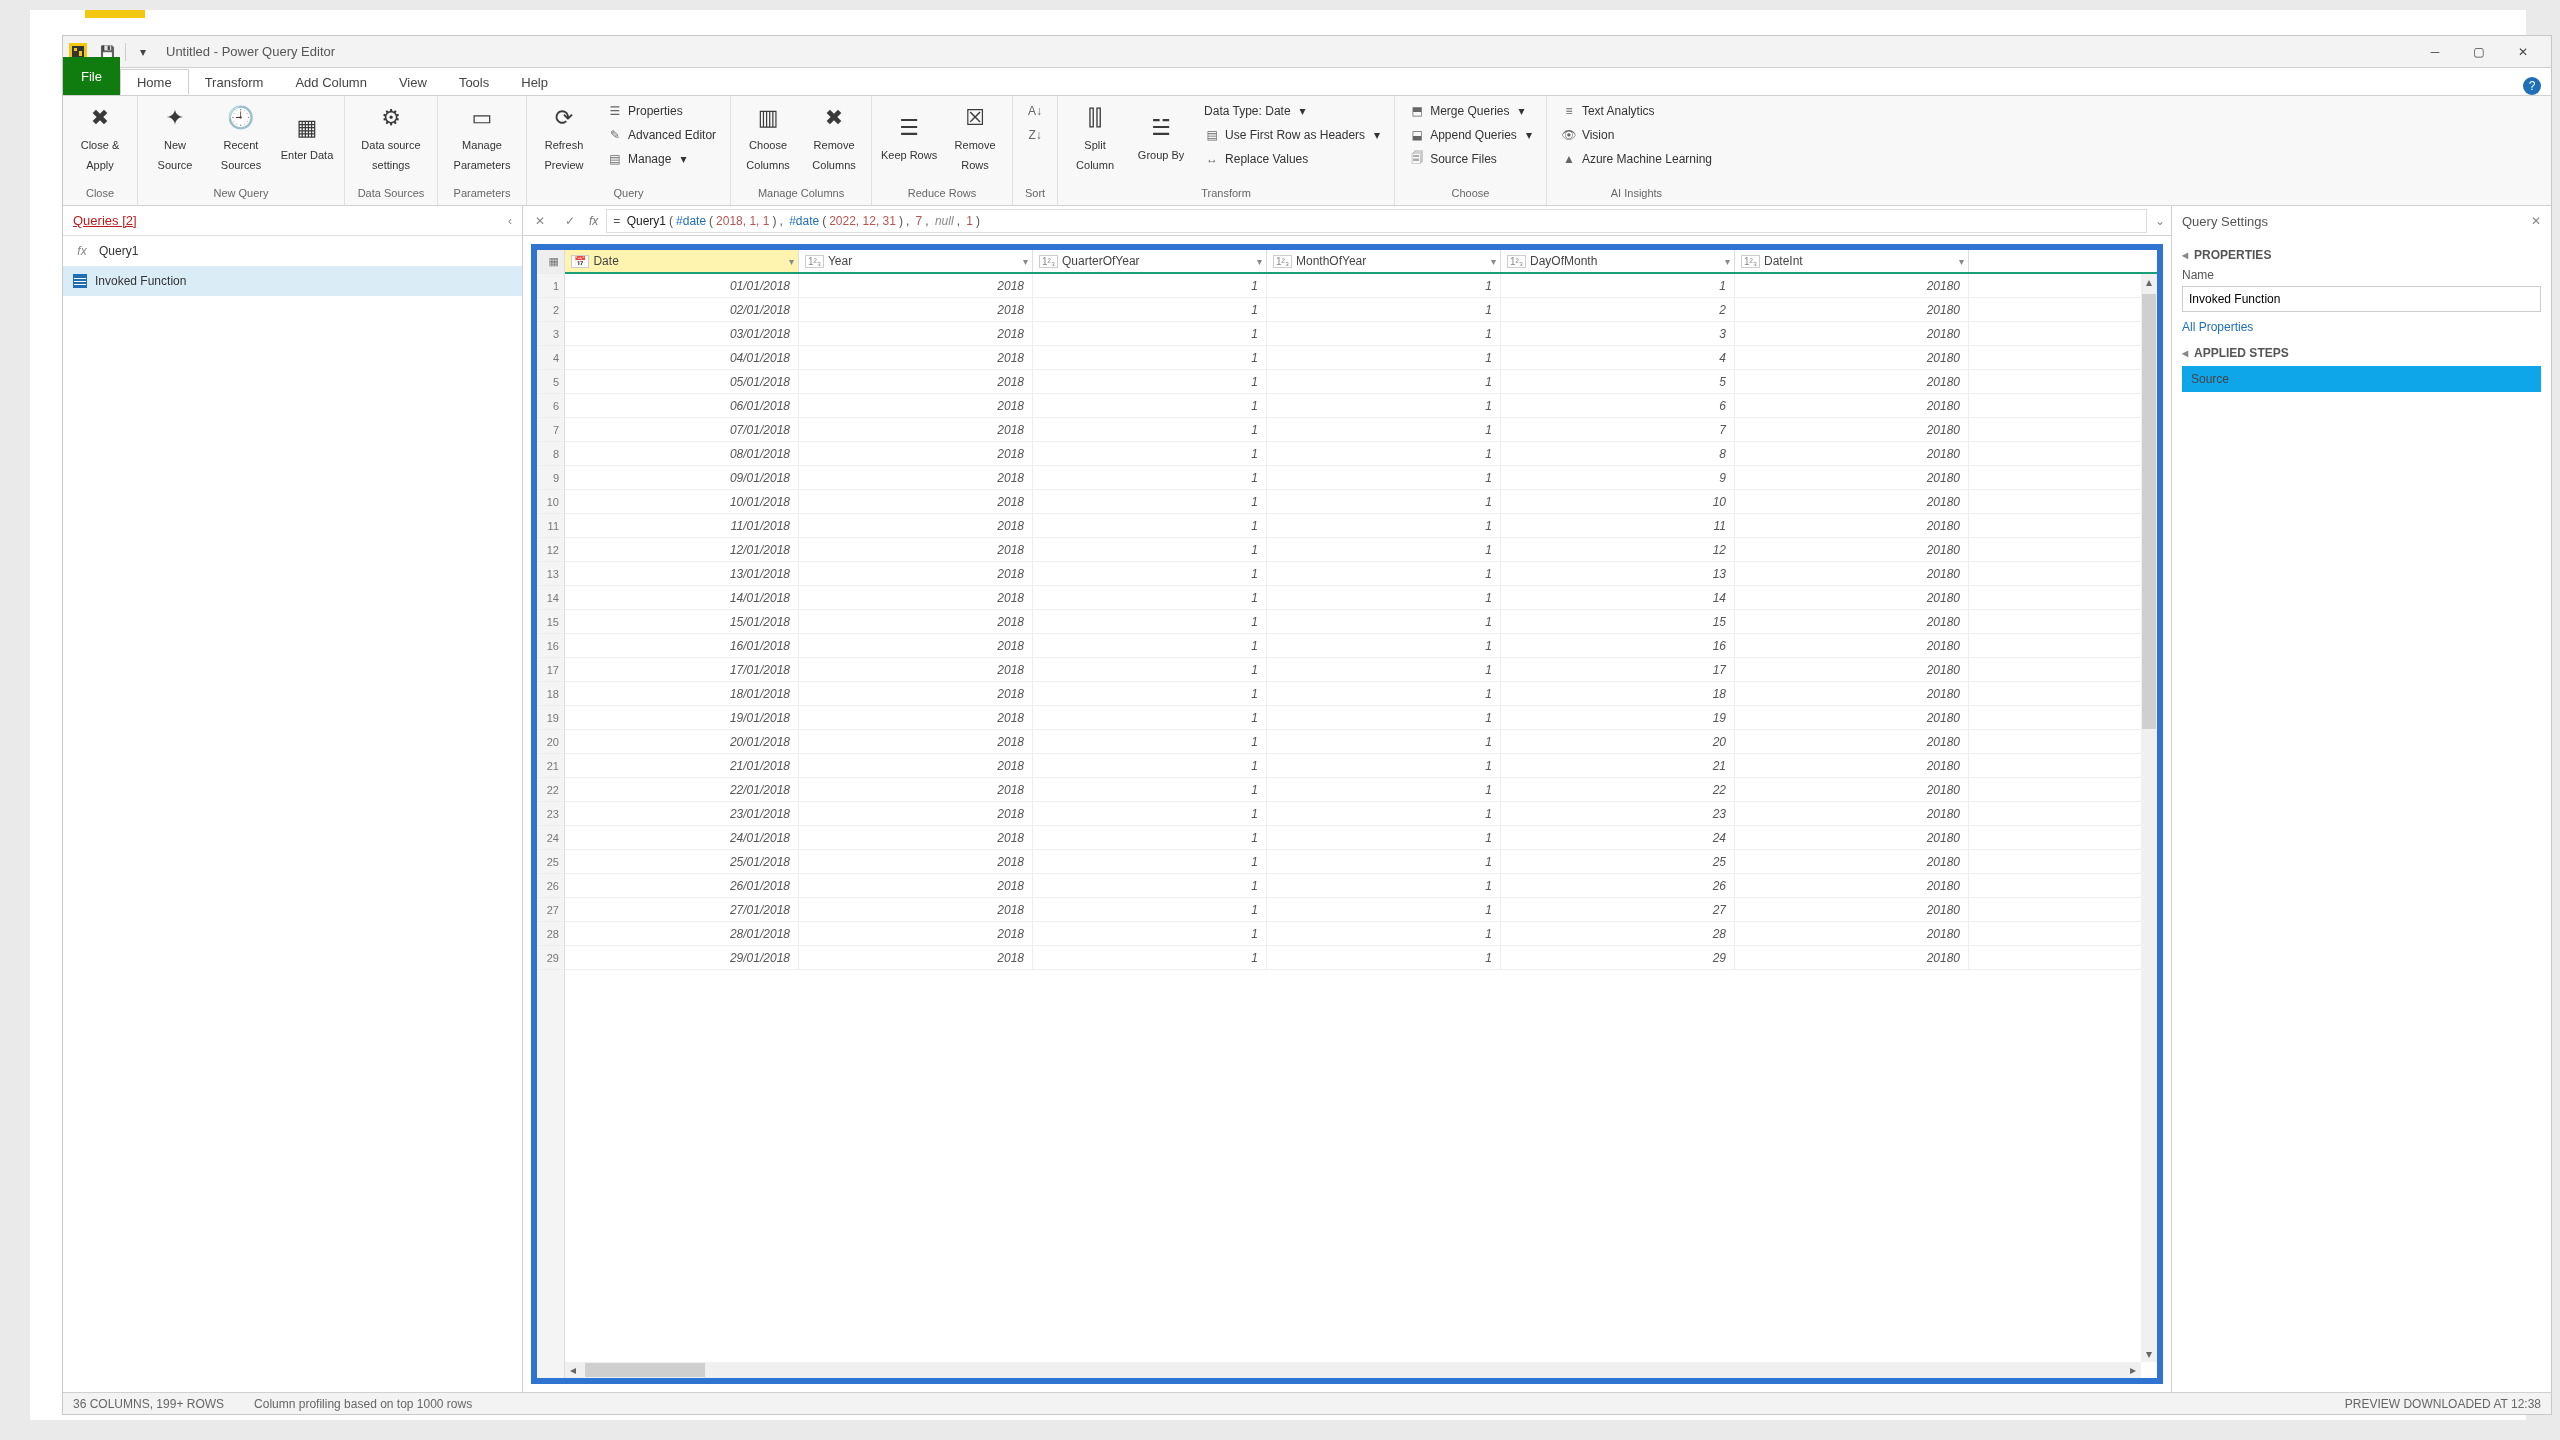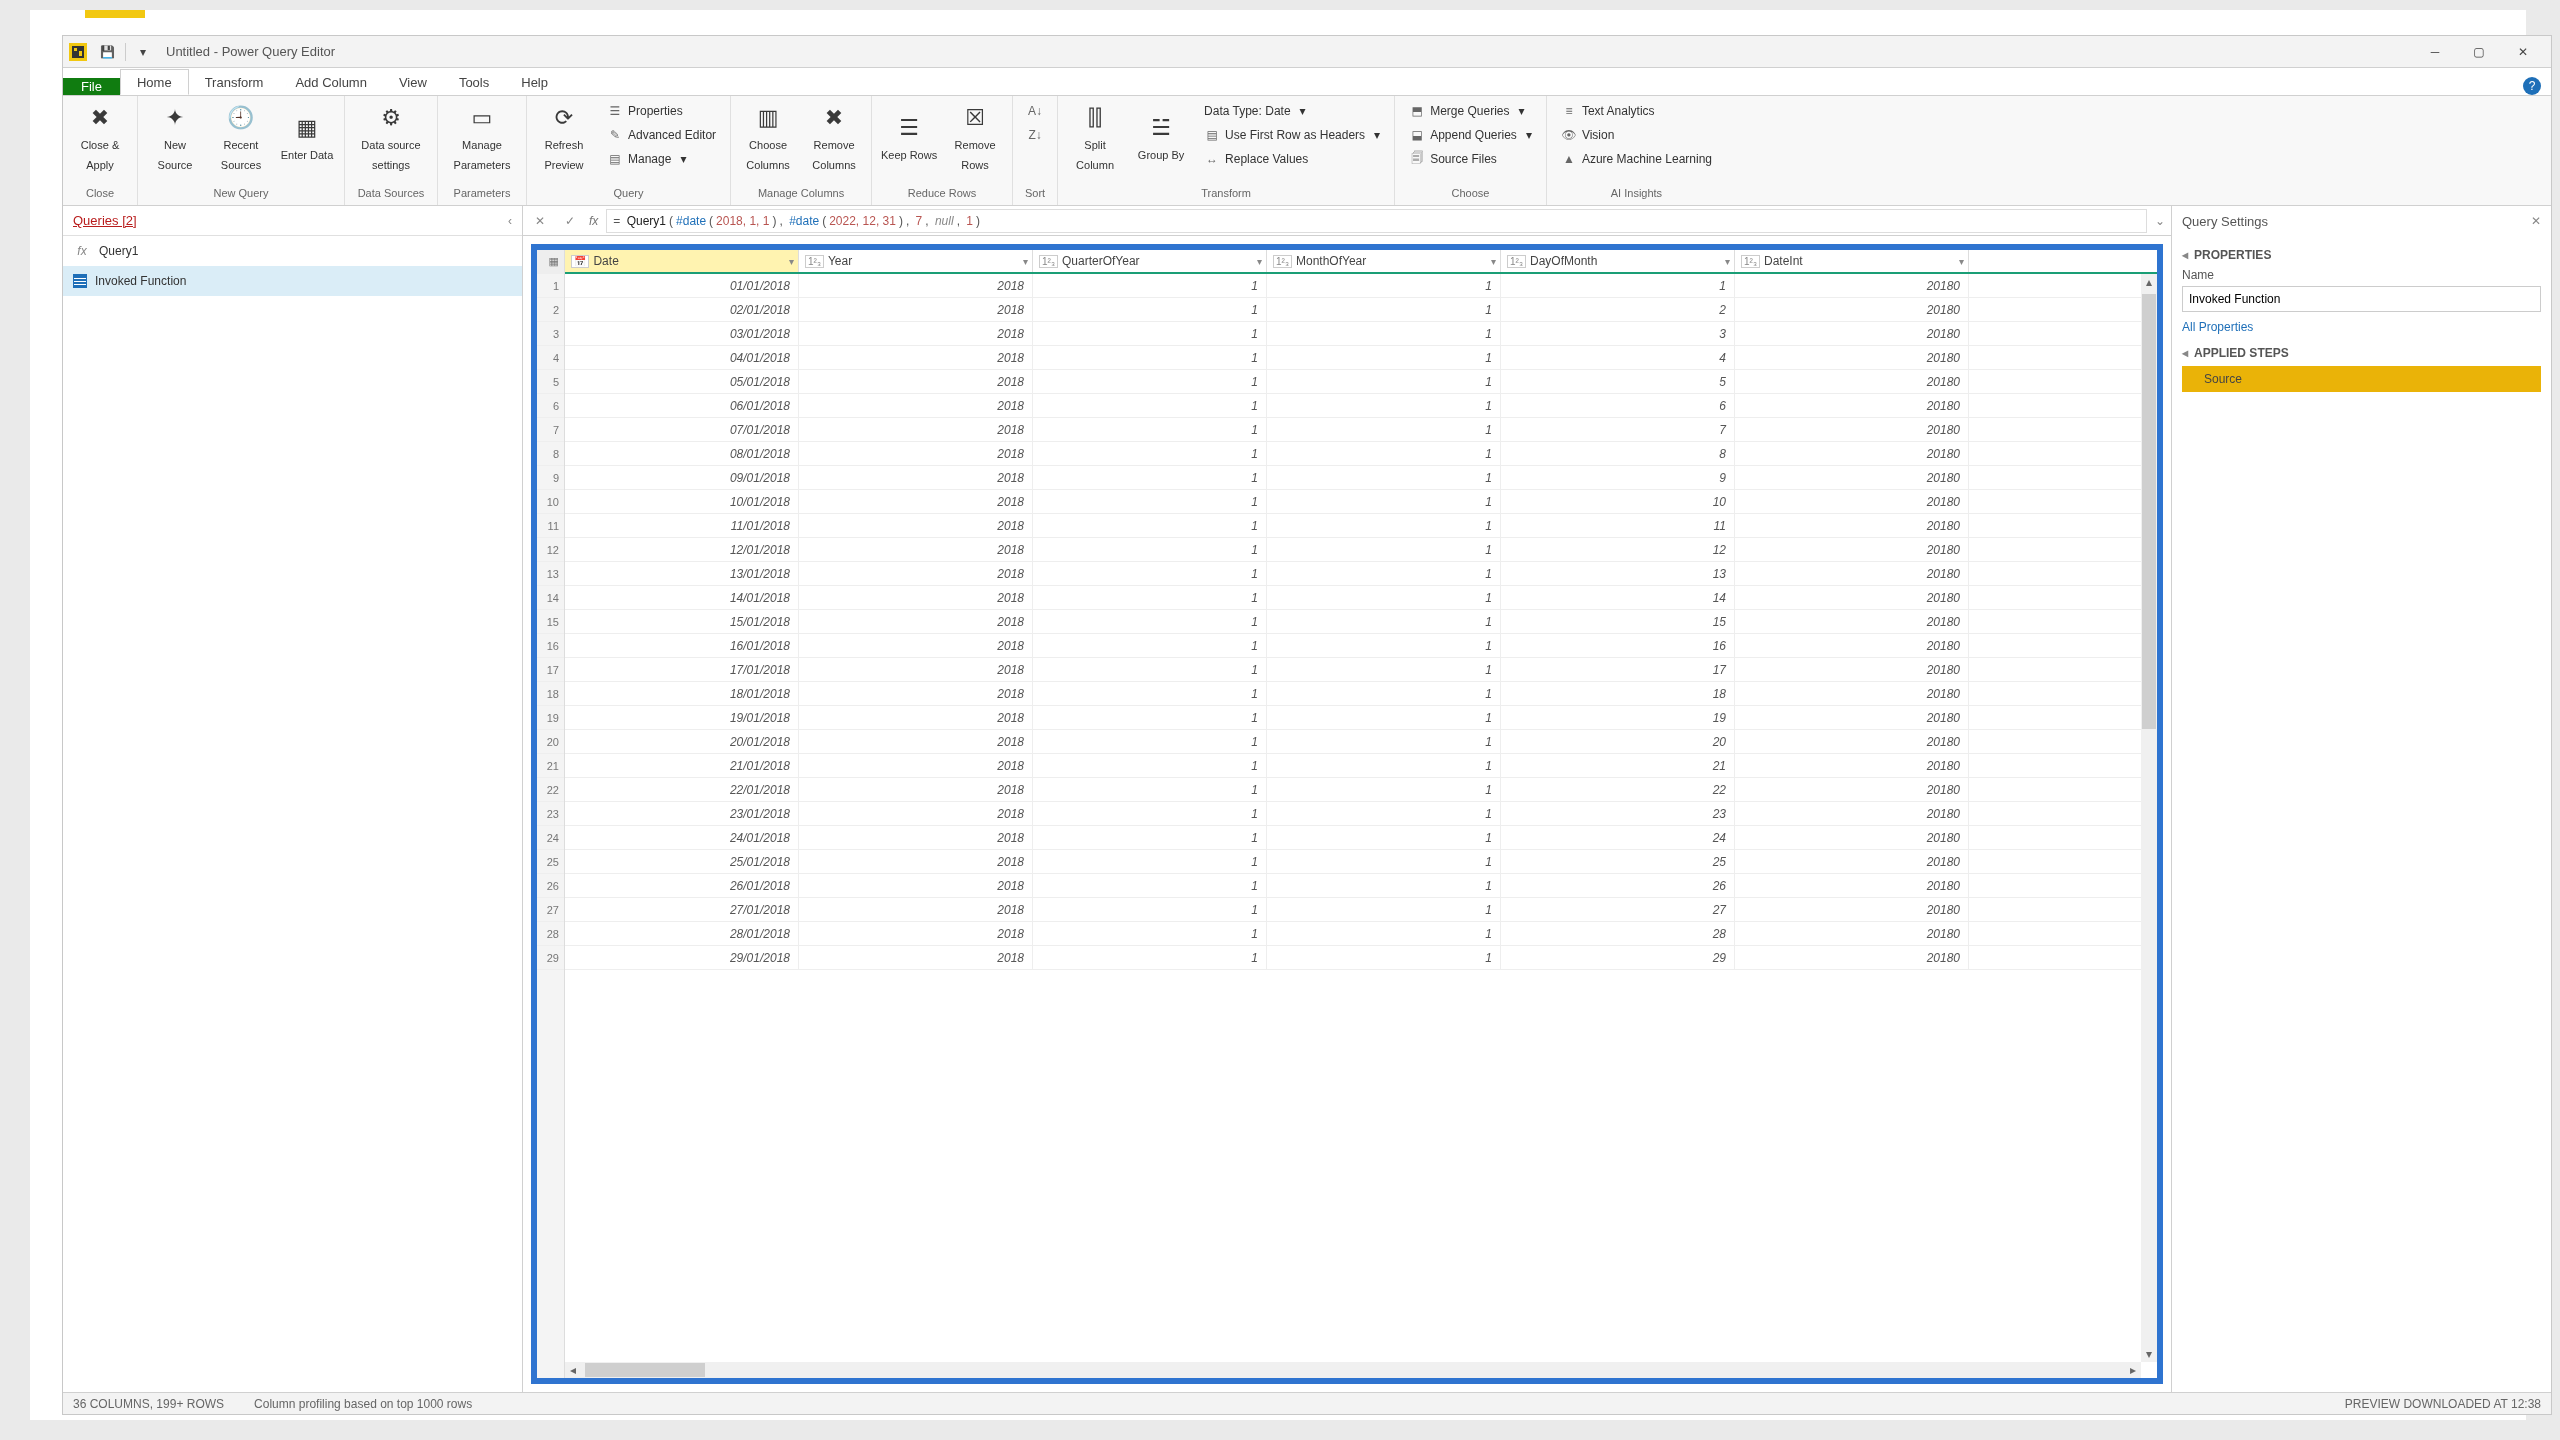--- a/index.html
+++ b/index.html
@@ -13,21 +13,21 @@
 .window { position:absolute; left:32px; top:25px; width:2490px; height:1380px; background:#fff; border:1px solid #c8c8c8; }
 .titlebar { height:32px; background:#f3f3f3; display:flex; align-items:center; padding:0 6px; border-bottom:1px solid #d0d0d0; }
 .titlebar .app-icon { width:18px; height:18px; background:#f2c811; margin-right:8px; display:flex; align-items:center; justify-content:center; }
 .titlebar .qat-btn { width:26px; height:26px; display:flex; align-items:center; justify-content:center; color:#444; cursor:pointer; }
 .titlebar .qat-sep { width:1px; height:18px; background:#ccc; margin:0 4px; }
 .titlebar .title { margin-left:10px; color:#555; font-size:13px; }
 .win-controls { margin-left:auto; display:flex; }
 .win-controls .wc { width:44px; height:28px; display:flex; align-items:center; justify-content:center; color:#444; cursor:pointer; }
 
 .menutabs { height:28px; display:flex; align-items:flex-end; border-bottom:1px solid #d0d0d0; background:#fff; }
-.menutabs .file { background:#107c10; color:#fff; height:17px; padding:0 18px; display:flex; align-items:center; font-size:13px; cursor:pointer; }
+.menutabs .file { background:#107c10; color:#fff; height:38px; padding:0 18px; display:flex; align-items:center; font-size:13px; cursor:pointer; }
 .menutabs .tab { height:26px; padding:0 16px; display:flex; align-items:center; color:#444; font-size:13px; cursor:pointer; }
 .menutabs .tab.active { border:1px solid #d0d0d0; border-bottom:1px solid #fff; background:#fff; }
 .help-dot { margin-left:auto; margin-right:10px; width:18px; height:18px; border-radius:50%; background:#1e6fb8; color:#fff; display:flex; align-items:center; justify-content:center; font-size:12px; cursor:pointer; }
 
 .ribbon { height:110px; display:flex; background:#f8f8f8; border-bottom:1px solid #d0d0d0; }
 .ribbon-group { display:flex; flex-direction:column; border-right:1px solid #e0e0e0; padding:4px 6px 2px 6px; }
 .ribbon-group .row { display:flex; align-items:flex-start; gap:4px; flex:1; }
 .ribbon-group .cap { text-align:center; font-size:11px; color:#666; padding-top:2px; height:18px; }
 .rbig { display:flex; flex-direction:column; align-items:center; justify-content:center; width:62px; height:78px; cursor:pointer; padding:2px; color:#333; }
 .rbig .ico { font-size:22px; color:#3a3a3a; height:30px; display:flex; align-items:center; }
@@ -80,21 +80,21 @@
 .settings-pane { width:380px; border-left:1px solid #d0d0d0; padding:0 10px; }
 .settings-head { height:30px; display:flex; align-items:center; }
 .settings-head .title{font-size:13px;color:#555;}
 .settings-head .close{margin-left:auto;color:#888;cursor:pointer;}
 .sect { margin-top:12px; }
 .sect .st { font-size:12px; font-weight:bold; color:#555; margin-bottom:6px; display:flex; align-items:center; gap:6px; }
 .sect .st .chev{color:#888;}
 .sect .lbl { font-size:12px; color:#555; margin-bottom:4px; }
 .sect input[type=text]{width:100%;height:26px;border:1px solid #ccc;padding:0 6px;font-size:12px;}
 .sect .link{color:#1e6fb8;cursor:pointer;font-size:12px;}
-.step { height:26px; display:flex; align-items:center; padding:0 22px; background:#eab308; font-size:12px; color:#444; cursor:pointer; }
+.step { height:26px; display:flex; align-items:center; padding:0 9px; background:#0ea5e9; font-size:12px; color:#444; cursor:pointer; }
 
 .statusbar { position:absolute; left:0; right:0; bottom:0; height:22px; background:#f3f3f3; border-top:1px solid #d0d0d0; display:flex; align-items:center; padding:0 10px; font-size:11px; color:#666; }
 
 
 .tbl-svg{width:14px;height:14px;}
 .tbl-svg rect{fill:#1e6fb8;}
 .tbl-svg .row{fill:#fff;}
 </style>
 </head>
 <body>

